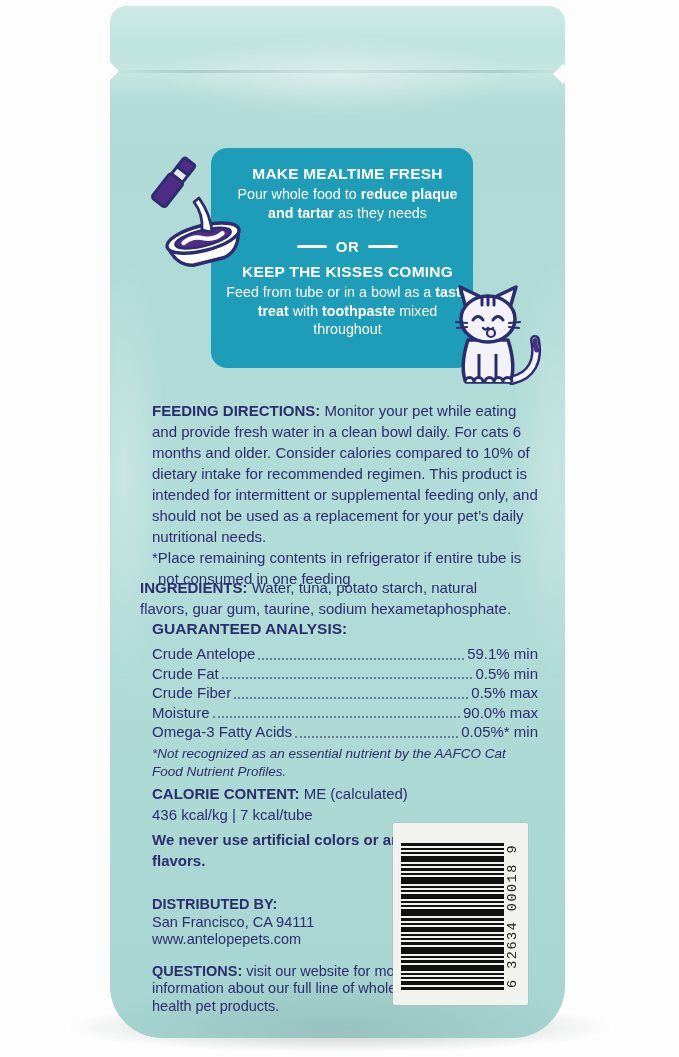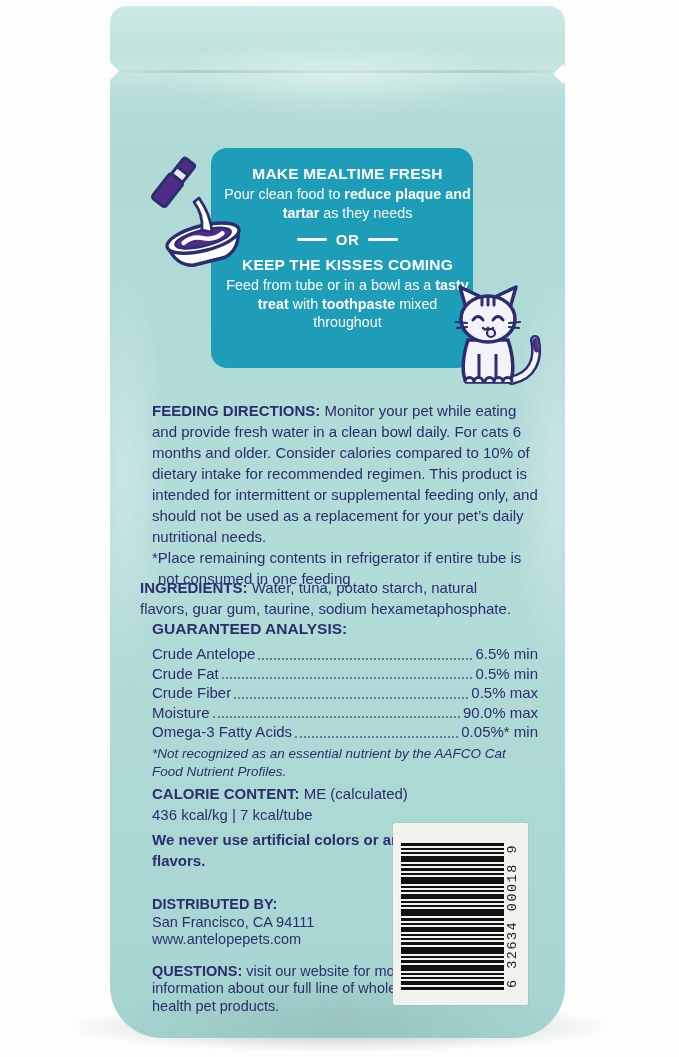--- a/index.html
+++ b/index.html
@@ -32,21 +32,21 @@
   .notch{position:absolute;width:14px;height:14px;background:var(--background);transform:rotate(45deg);}
   .notch.left{left:102px;top:64px;}
   .notch.right{left:556px;top:67px;}
 
   
   .promo{position:absolute;left:211px;top:148px;width:262px;height:220px;border-radius:16px;
     background:var(--panel_teal);color:#ffffff;text-align:center;padding:17px 2px 0 13px;}
   .promo-title{font-weight:bold;font-size:15.5px;letter-spacing:.2px;line-height:18px;}
   .promo-text{font-size:14.3px;line-height:18.5px;font-weight:500;margin-top:2px;}
   .promo-text b{font-weight:bold;}
-  .promo-divider{display:flex;align-items:center;justify-content:center;gap:9px;margin:9px 0 8px 0;}
+  .promo-divider{display:flex;align-items:center;justify-content:center;gap:9px;margin:16px 0 8px 0;}
   .promo-divider .dash{display:inline-block;width:30px;height:3px;border-radius:2px;background:#ffffff;}
   .promo-divider .or{font-weight:bold;font-size:15px;letter-spacing:.5px;}
 
   .illu{position:absolute;}
   .illu-tube{left:142px;top:154px;width:124px;height:116px;}
   .illu-cat{left:432px;top:280px;width:118px;height:119px;}
 
   
   .txt{position:absolute;color:var(--ink_navy);}
   .body-p{font-size:15px;line-height:21px;font-weight:500;}
@@ -84,21 +84,21 @@
   <div class="floor-shadow"></div>
 
   <div class="pouch">
     <div class="seal-crease"></div>
   </div>
   <div class="notch left"></div>
   <div class="notch right"></div>
 
   <div class="promo">
     <div class="promo-title">MAKE MEALTIME FRESH</div>
-    <p class="promo-text"><span>Pour clean food to </span><b>reduce plaque and tartar</b><span> as they needs</span></p>
+    <p class="promo-text"><span>Pour whole food to </span><b>reduce plaque and tartar</b><span> as they needs</span></p>
     <div class="promo-divider">
       <span class="dash"></span>
       <span class="or">OR</span>
       <span class="dash"></span>
     </div>
     <div class="promo-title">KEEP THE KISSES COMING</div>
     <p class="promo-text"><span>Feed from tube or in a bowl as a </span><b>tasty treat</b><span> with </span><b>toothpaste</b><span> mixed throughout</span></p>
   </div>
 
   <svg class="illu illu-tube" viewBox="0 0 124 116">
@@ -154,21 +154,21 @@
 
   <div class="txt body-p ingredients">
     <p><b class="h">INGREDIENTS:</b><span> Water, tuna, potato starch, natural flavors, guar gum, taurine, sodium hexametaphosphate.</span></p>
   </div>
 
   <div class="txt analysis">
     <b class="h">GUARANTEED ANALYSIS:</b>
     <div class="ga-row">
       <span class="label">Crude Antelope</span>
       <span class="leader"></span>
-      <span class="value">6.5% min</span>
+      <span class="value">59.1% min</span>
     </div>
     <div class="ga-row">
       <span class="label">Crude Fat</span>
       <span class="leader"></span>
       <span class="value">0.5% min</span>
     </div>
     <div class="ga-row">
       <span class="label">Crude Fiber</span>
       <span class="leader"></span>
       <span class="value">0.5% max</span>

